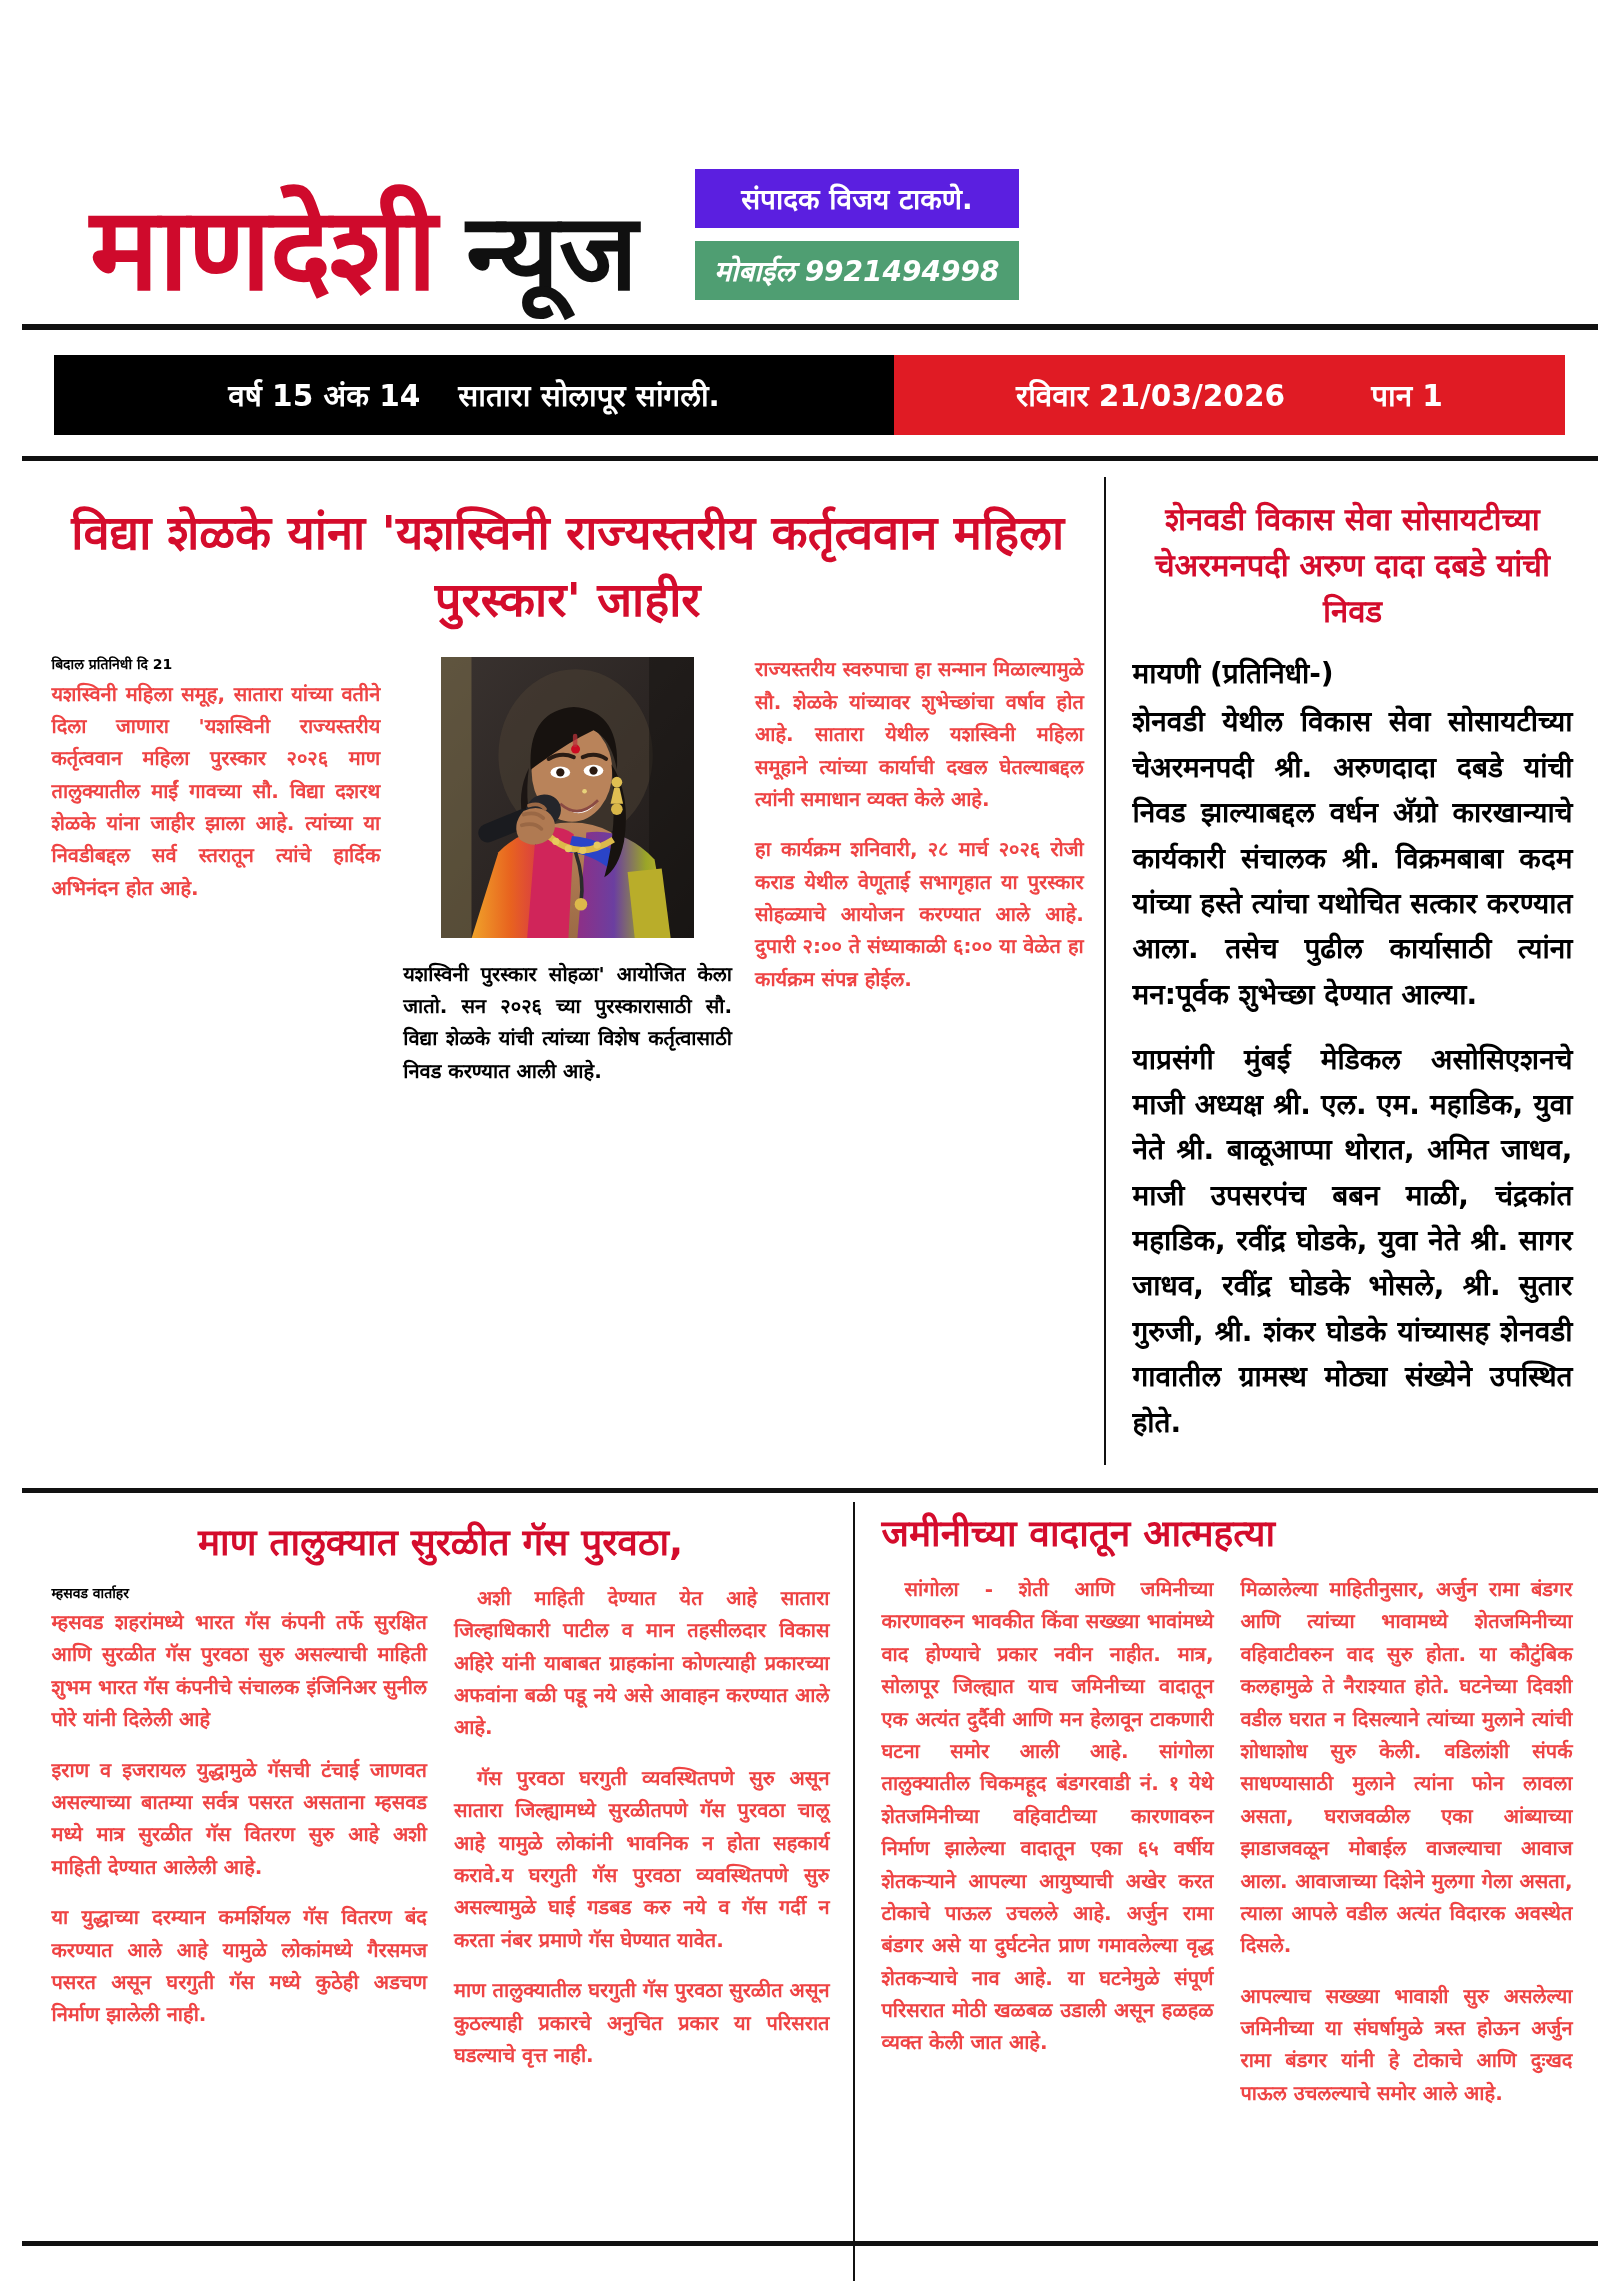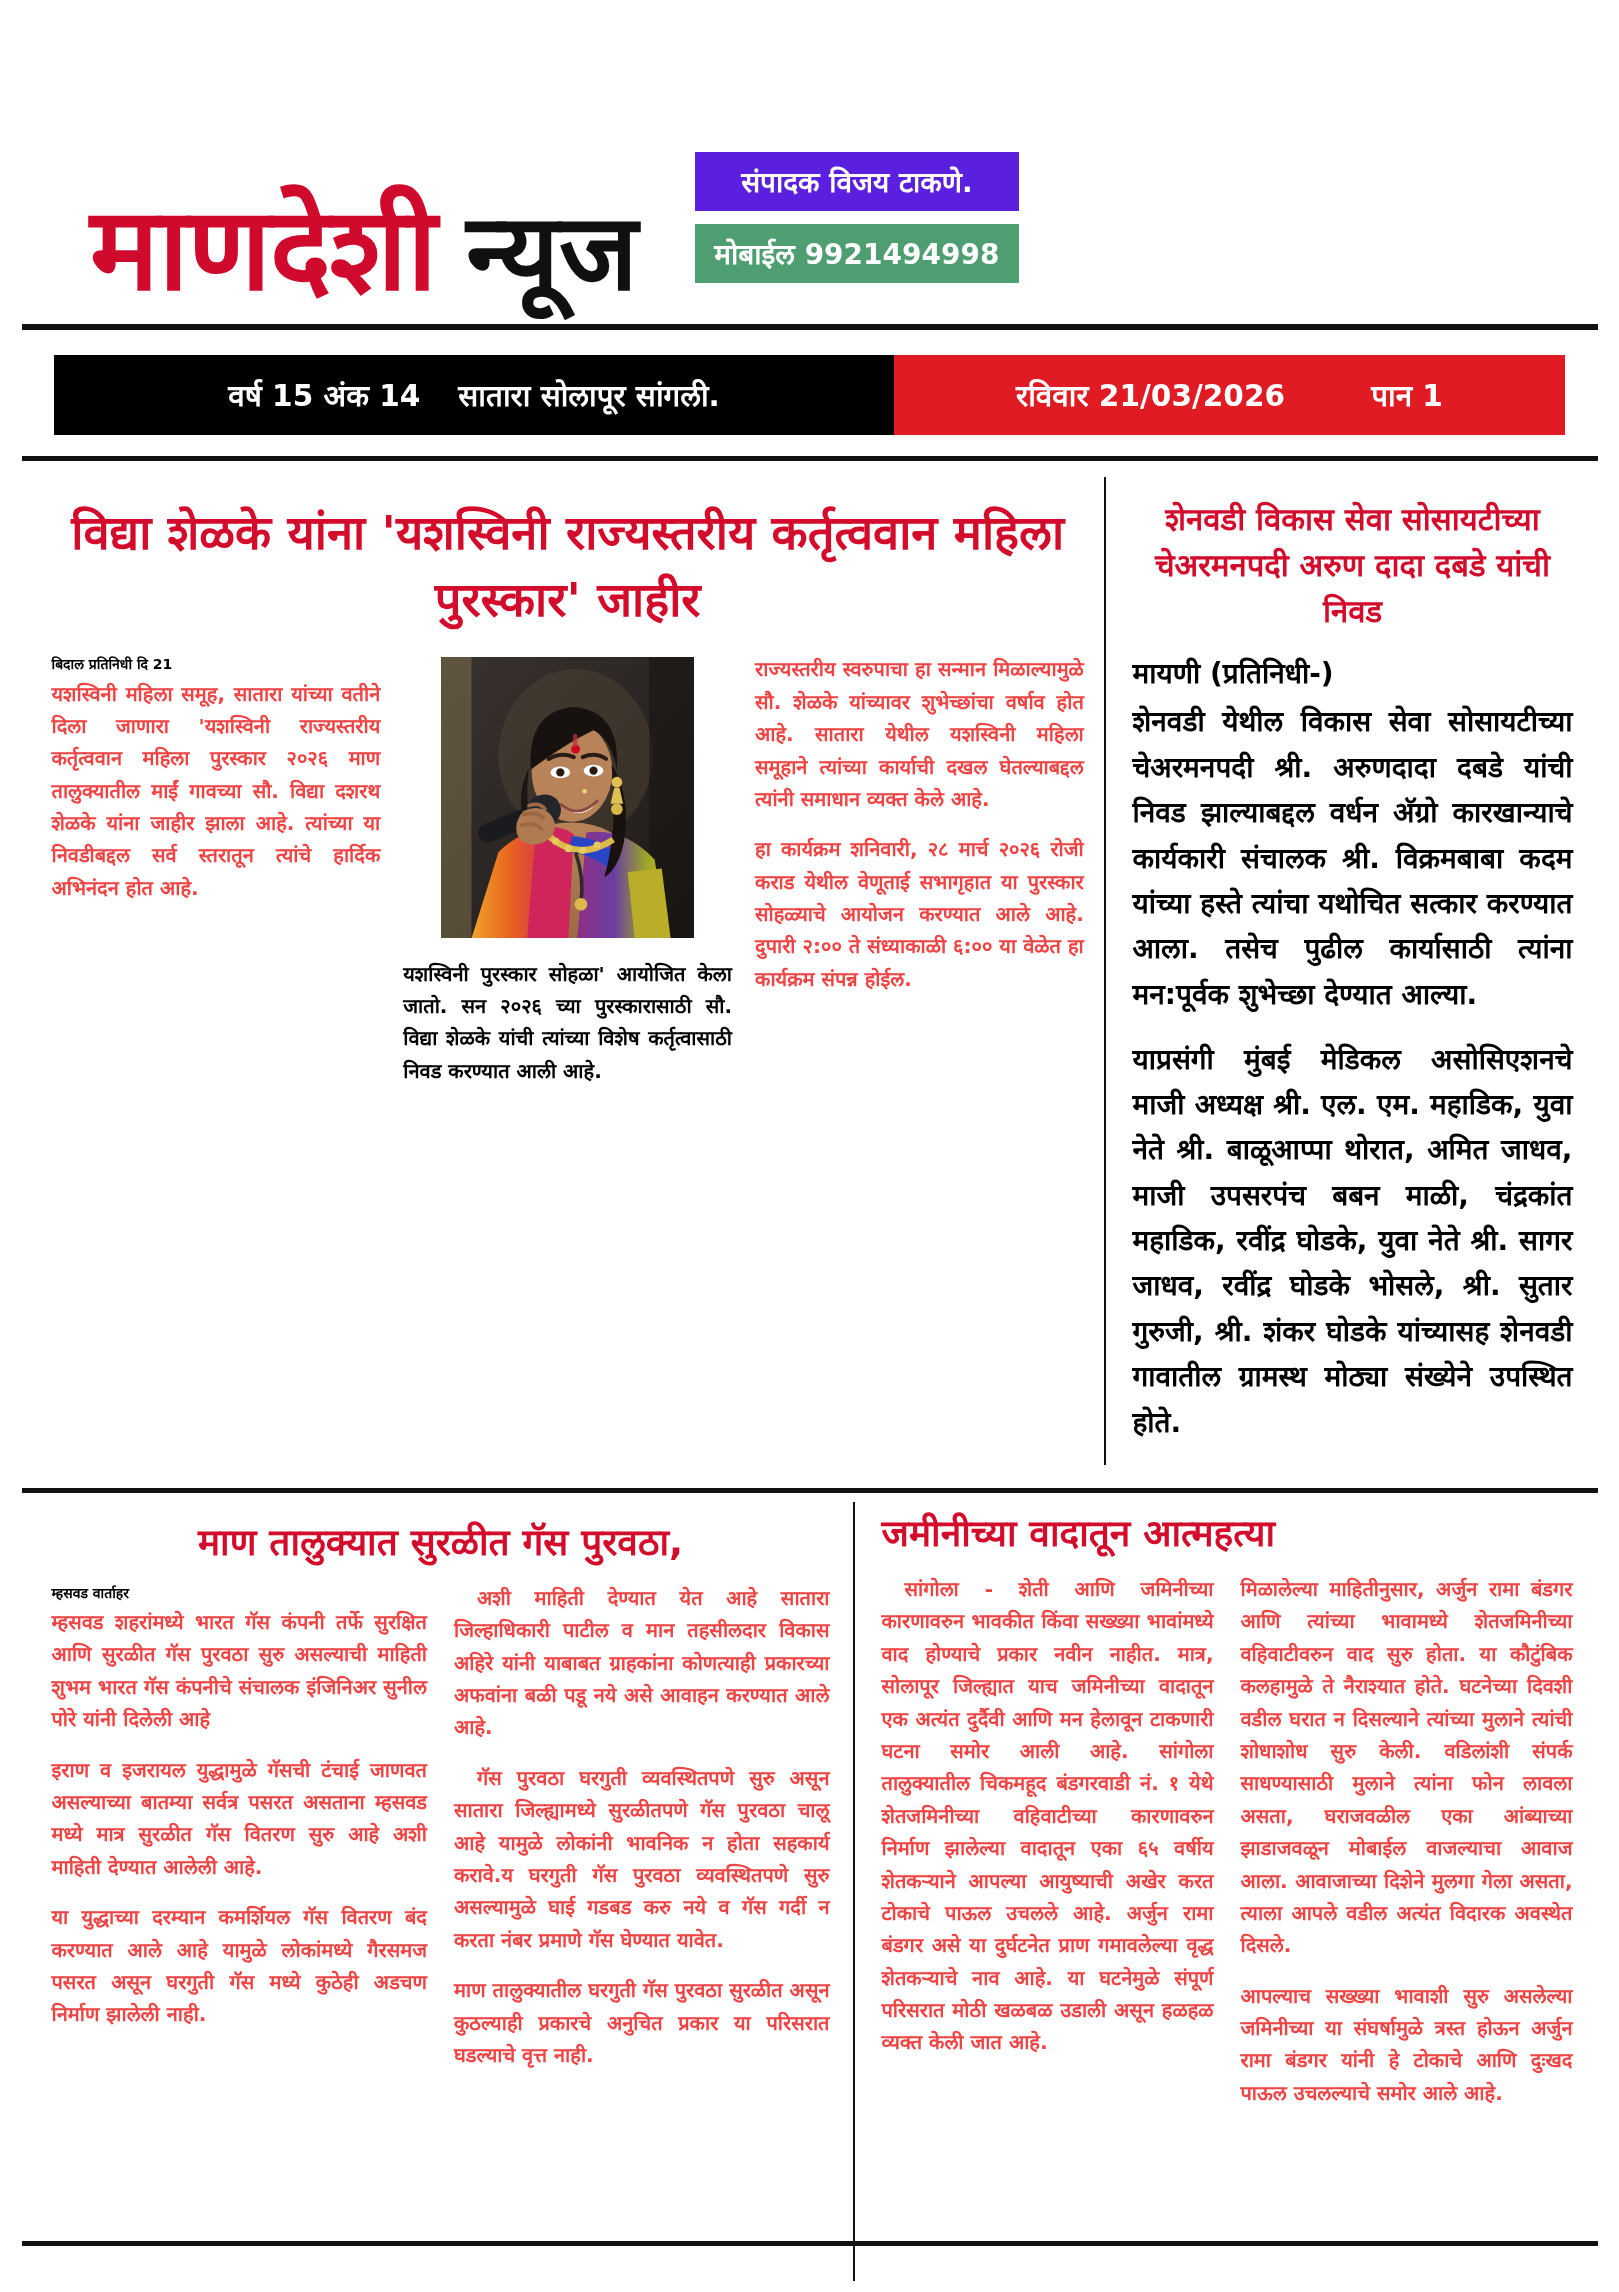--- a/index.html
+++ b/index.html
@@ -46,36 +46,36 @@
   }
   .mh-word-black {
     font-family: "DejaVu Sans", sans-serif;
     font-size: 106px;
     font-weight: 700;
     color: #101010;
     line-height: 0.95;
   }
   .masthead-badges {
     margin-left: 57px;
-    margin-bottom: 21px;
+    margin-bottom: 4px;
     display: flex;
     flex-direction: column;
     gap: 12.5px;
   }
   .badge {
     padding: 10.7px 19.7px;
     font-size: 28px;
     font-weight: 700;
     color: #ffffff;
     font-family: "DejaVu Sans", sans-serif;
     text-align: center;
     white-space: nowrap;
   }
   .badge-editor { background: #5b1fe0; }
-  .badge-mobile { background: #4f9e72; }
+  .badge-mobile { background: #4f9e72; font-style: italic; }
 
   
   .mast-rule {
     margin: 19.7px 21.5px 0 21.5px;
     border-top: 6.3px solid #111;
   }
 
   
   .datebar {
     margin: 25px 54px 0 54px;

